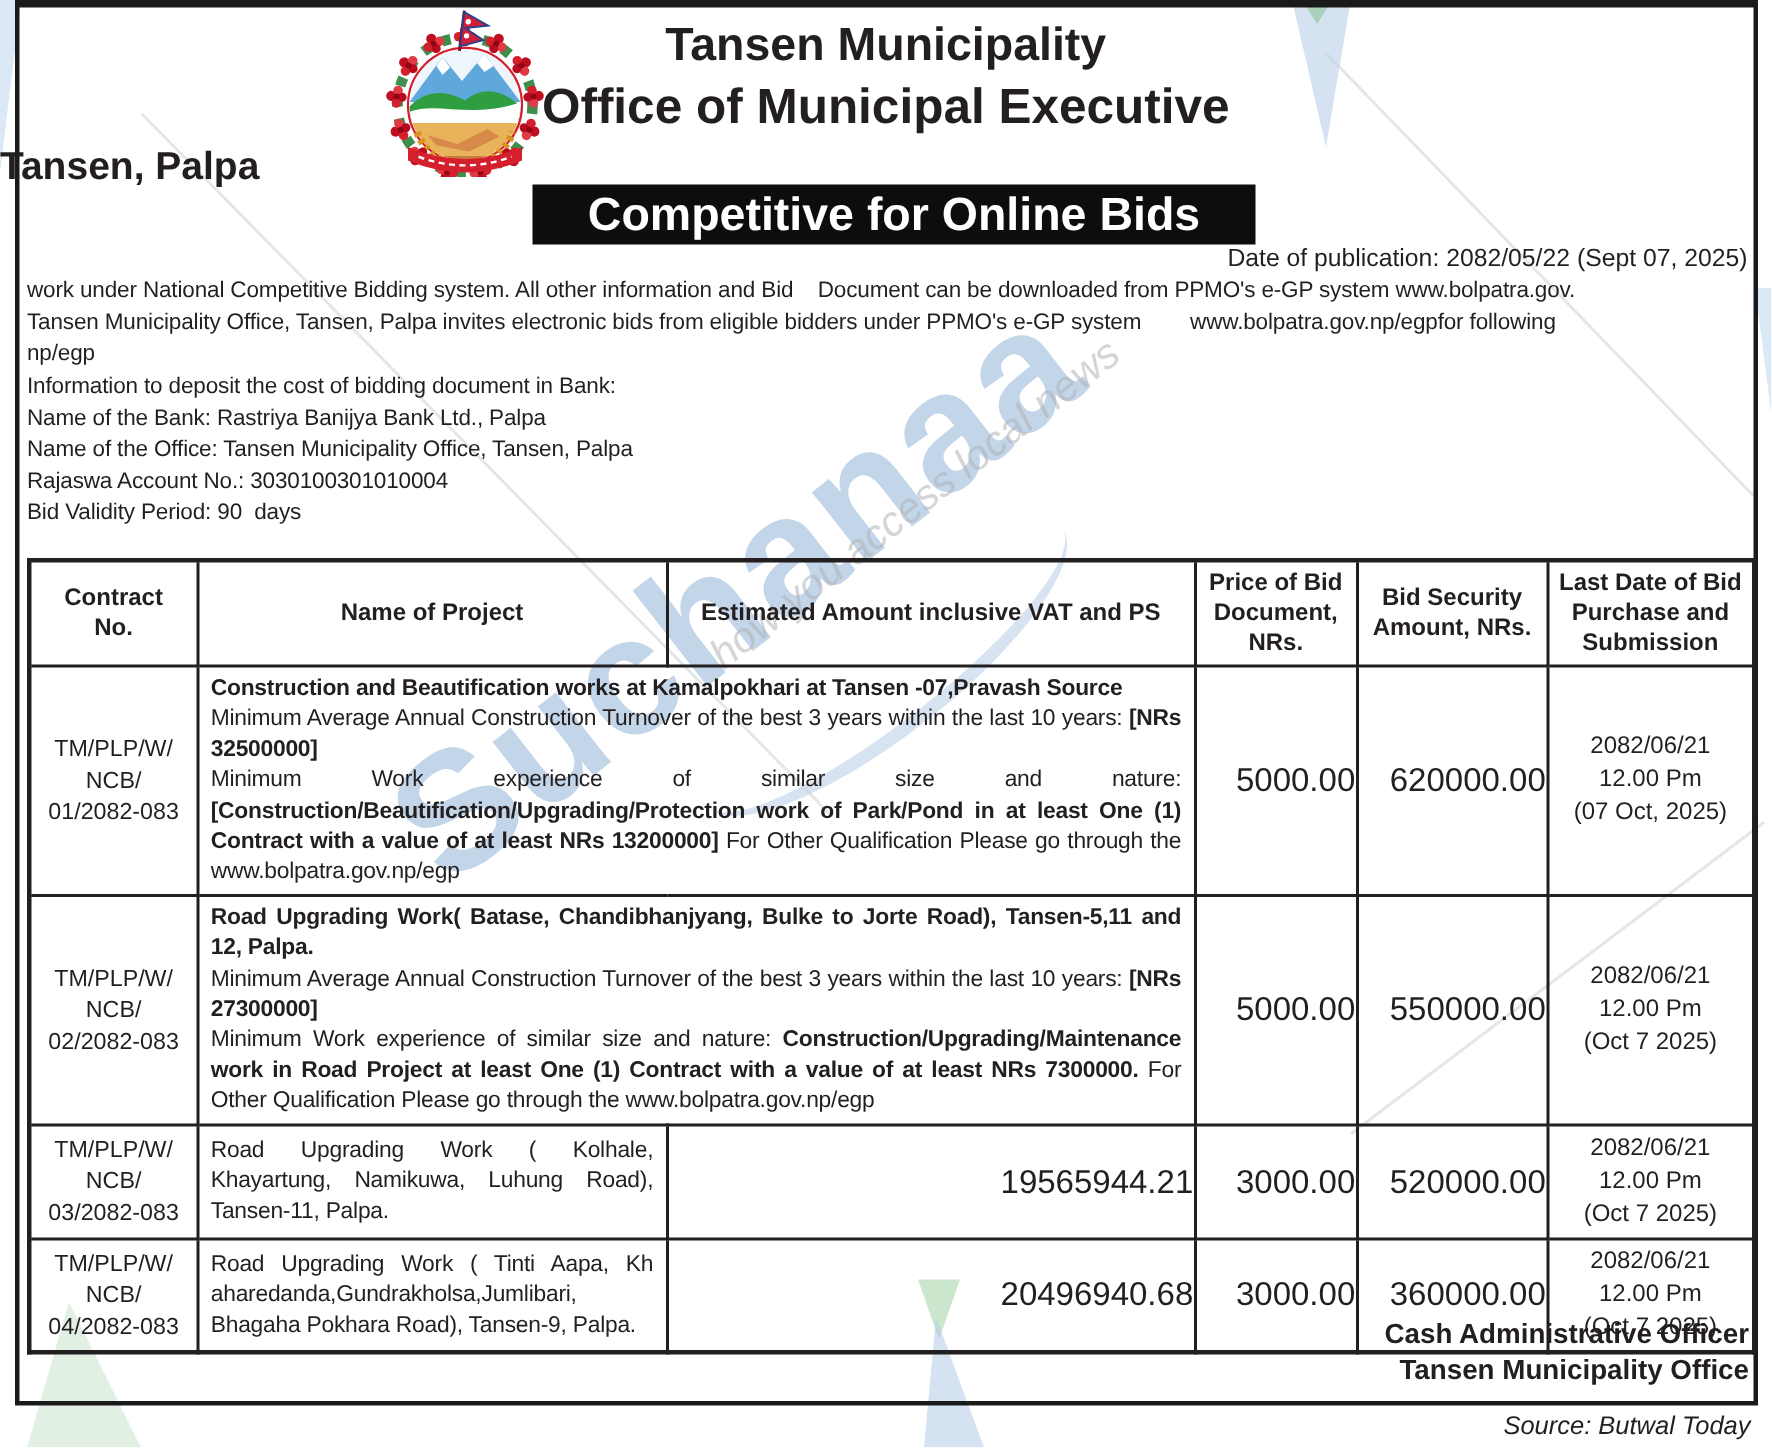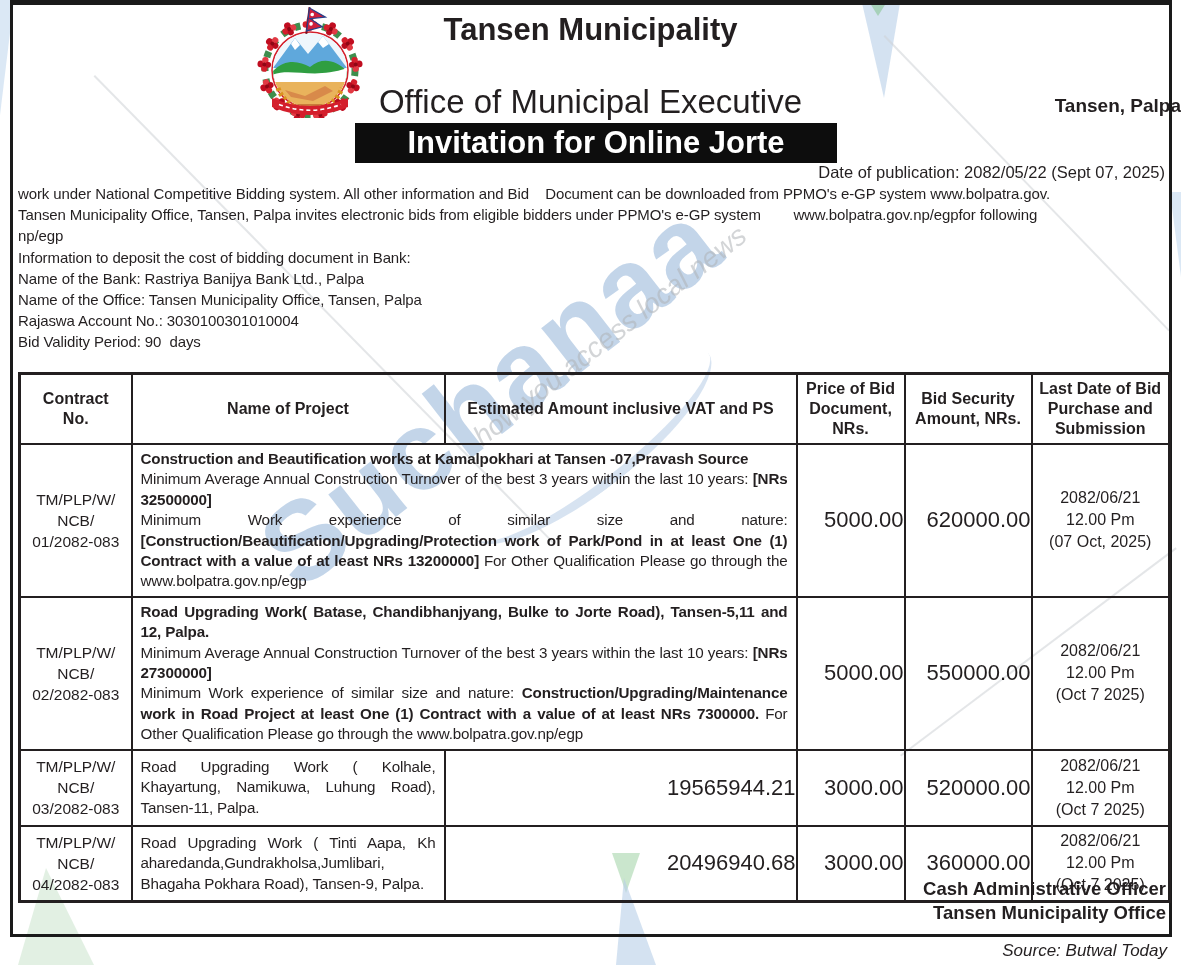--- a/index.html
+++ b/index.html
@@ -22,22 +22,22 @@
   .fold { position:absolute; height:2px; background:rgba(205,209,214,0.55); transform-origin:left top; }
 
   
   .doc-frame { position:absolute; left:10px; top:0; width:1162px; height:937px;
                border:3px solid #1a1a1a; border-top-width:5px; z-index:1; }
   .content { position:absolute; inset:0; z-index:2; }
 
   
   .logo { position:absolute; left:253px; top:6px; }
   .org-name   { position:absolute; left:0; top:12px; width:1181px; text-align:center; font-weight:bold; font-size:31px; }
-  .office-name{ position:absolute; left:0; top:52px; width:1181px; text-align:center; font-weight:normal; font-size:33px;margin-top:31px; }
-  .location   { position:absolute; left:0; top:95px; width:1181px; text-align:right; font-weight:bold; font-size:19px; }
+  .office-name{ position:absolute; left:0; top:52px; width:1181px; text-align:center; font-weight:bold; font-size:33px; }
+  .location   { position:absolute; left:0; top:95px; width:1181px; text-align:left; font-weight:bold; font-size:26px; }
   .banner { position:absolute; left:355px; top:123px; width:482px; height:40px; background:#0d0d0d;
             color:#fff; font-weight:bold; font-size:31px; text-align:center; line-height:40px; }
   .pubdate { position:absolute; right:16px; top:163px; font-weight:normal; font-size:16.5px; }
 
   
   .intro { position:absolute; left:18px; top:184px; width:1150px; font-size:15px; line-height:20.8px;
            letter-spacing:-0.1px; }
   .pline { white-space:pre-wrap; }
   .bank  { position:absolute; left:18px; top:247px; width:1150px; font-size:15px; line-height:21px;
            letter-spacing:-0.1px; }
@@ -142,21 +142,21 @@
         <circle cx="58.5" cy="17.5" r="1.8" fill="#ffffff"></circle>
       </g>
 
       <path d="M19,92 Q57,108 95,92 L95,101 Q57,117 19,101 Z" fill="#d41f2c"></path>
       <path d="M26,98.5 Q57,110 88,98.5" stroke="#ffffff" stroke-width="1.6" fill="none" stroke-dasharray="4 3"></path>
     </svg>
 
     <div class="org-name">Tansen Municipality</div>
     <div class="office-name">Office of Municipal Executive</div>
     <div class="location">Tansen, Palpa</div>
-    <div class="banner">Invitation for Online Jorte</div>
+    <div class="banner">Competitive for Online Bids</div>
     <div class="pubdate">Date of publication: 2082/05/22 (Sept 07, 2025)</div>
 
     <div class="intro">
       <div class="pline">work under National Competitive Bidding system. All other information and Bid    Document can be downloaded from PPMO's e-GP system www.bolpatra.gov.</div>
       <div class="pline">Tansen Municipality Office, Tansen, Palpa invites electronic bids from eligible bidders under PPMO's e-GP system        www.bolpatra.gov.np/egpfor following</div>
       <div class="pline">np/egp</div>
     </div>
 
     <div class="bank">
       <div class="pline">Information to deposit the cost of bidding document in Bank:</div>

